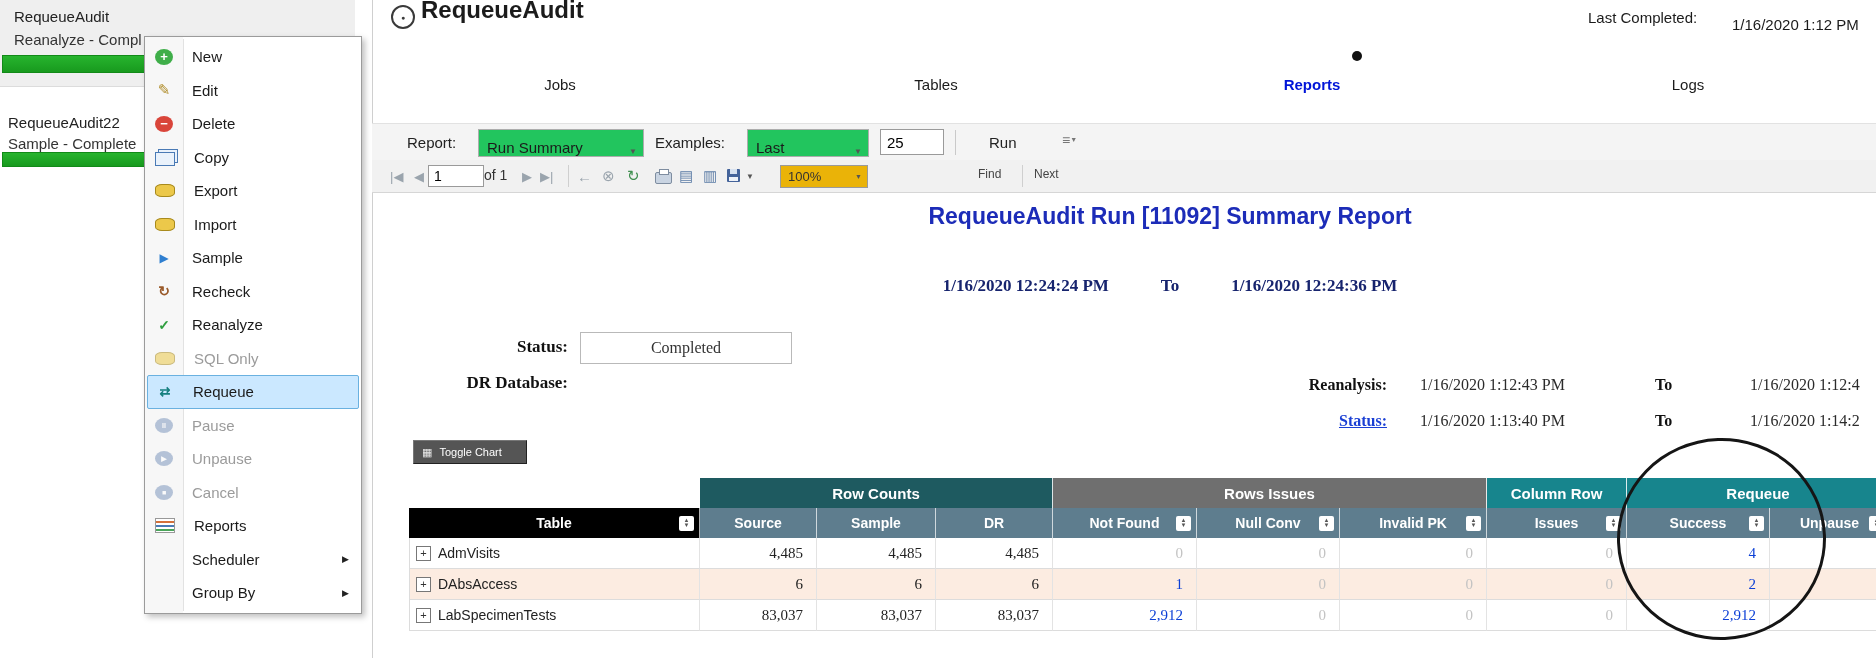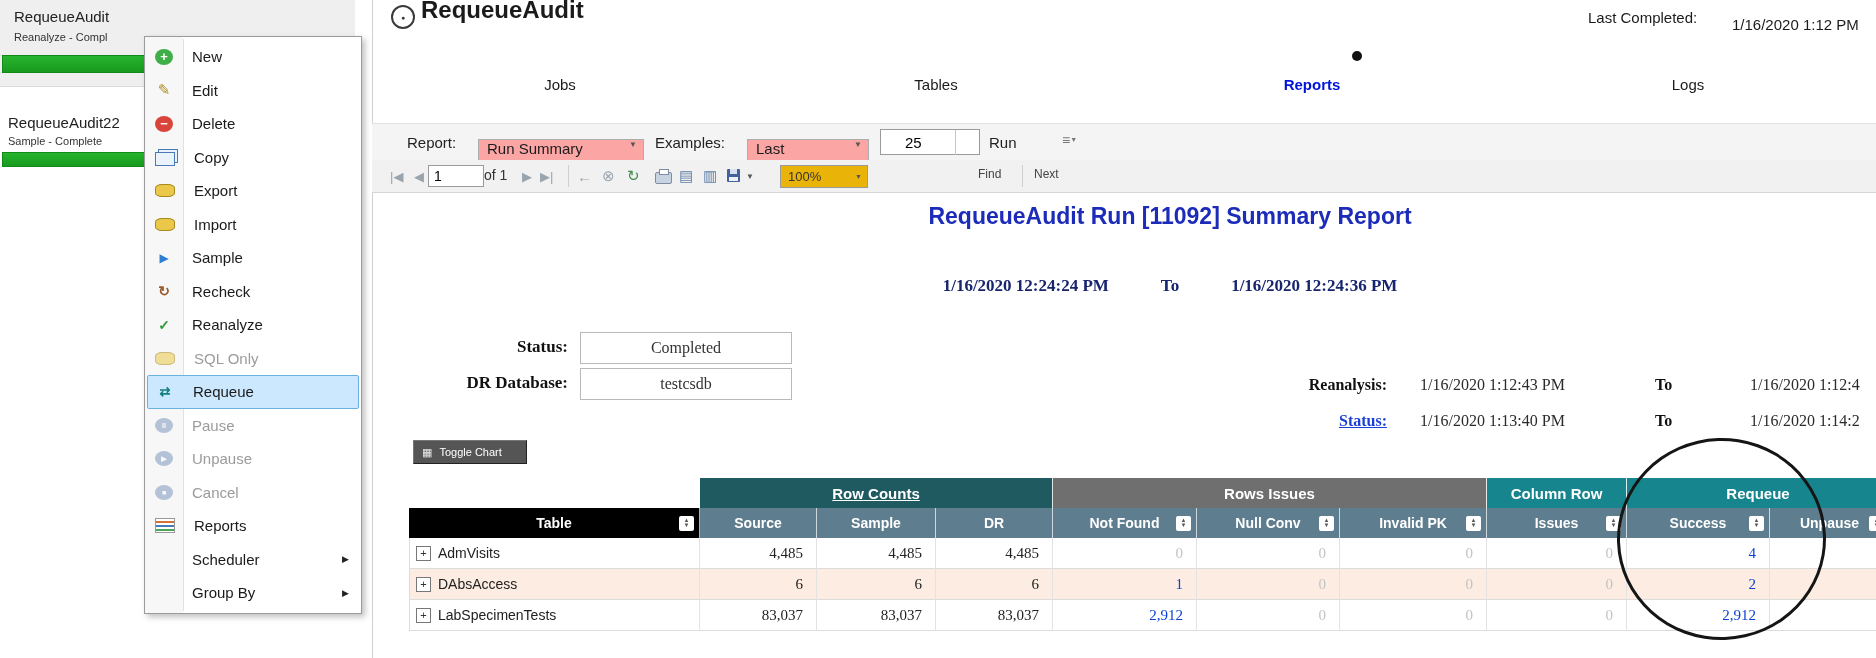--- a/index.html
+++ b/index.html
@@ -6,21 +6,21 @@
   .screen{position:relative;width:1876px;height:658px;overflow:hidden;background:#fff;
           font-family:"Liberation Sans",sans-serif;color:#1b1b1b;}
 
   
   .sidebar{position:absolute;left:0;top:0;width:371px;height:658px;background:#fff;}
   .job-card{position:absolute;left:0;width:355px;}
   .job1{top:0;height:86px;background:#efefef;border-bottom:1px solid #dcdcdc;}
   .job2{top:104px;height:66px;background:#fff;}
   .job-title{position:absolute;left:14px;top:8px;font-size:15px;color:#222;}
   .job2 .job-title{left:8px;top:10px;}
-  .job-sub{position:absolute;left:14px;top:31px;font-size:11px;color:#333;}
+  .job-sub{position:absolute;left:14px;top:31px;font-size:15px;color:#333;}
   .job2 .job-sub{left:8px;top:31px;}
   .job-bar{position:absolute;left:2px;width:350px;height:16px;
            background:linear-gradient(#27b42e,#189a1e);border:1px solid #128a18;}
   .job1 .job-bar{top:55px;}
   .job2 .job-bar{top:48px;height:13px;}
 
   
   .context-menu{position:absolute;left:144px;top:36px;width:216px;z-index:50;
     background:linear-gradient(to right,#f7f7f7 38px,#fff 38px);
     border:1px solid #9b9b9b;box-shadow:3px 3px 6px rgba(0,0,0,.25);padding:3px 0;}
@@ -57,24 +57,24 @@
   .last-completed-value{position:absolute;left:1732px;top:16px;font-size:15px;}
 
   .tabs{position:absolute;left:372px;top:66px;width:1504px;height:36px;display:flex;}
   .tab{flex:1;display:flex;align-items:center;justify-content:center;font-size:15px;color:#1b1b1b;cursor:default;}
   .tab.active{color:#0014d8;font-weight:bold;}
   .cursor-dot{position:absolute;left:1352px;top:51px;width:10px;height:10px;background:#111;border-radius:50%;z-index:6;}
 
   
   .toolbar1{position:absolute;left:372px;top:123px;width:1504px;height:37px;background:#f4f4f4;border-top:1px solid #e2e2e2;}
   .tb-label{position:absolute;top:10px;font-size:15px;color:#222;}
-  .combo{position:absolute;top:15px;height:26px;background:#fca5a5;border:1px solid #adadad;display:flex;align-items:flex-start;font-size:15px;}
+  .combo{position:absolute;top:5px;height:26px;background:#22c55e;border:1px solid #adadad;display:flex;align-items:flex-end;font-size:15px;}
   .combo .cval{margin-left:8px;flex:1;}
   .combo .carr{font-size:8px;color:#555;margin-right:6px;}
-  .tb-input{position:absolute;top:5px;height:24px;border:1px solid #9a9a9a;font-size:15px;padding:0 24px;
+  .tb-input{position:absolute;top:5px;height:24px;border:1px solid #9a9a9a;font-size:15px;padding:0 6px;
             font-family:"Liberation Sans",sans-serif;background:#fff;}
   .tb-sep{position:absolute;top:6px;width:1px;height:25px;background:#c9c9c9;}
   .run-btn{position:absolute;top:5px;height:26px;background:transparent;border:none;font-size:15px;color:#222;padding:0 14px;
            font-family:"Liberation Sans",sans-serif;}
   .overflow-ic{position:absolute;top:8px;font-size:14px;color:#777;}
   .overflow-ic i{font-style:normal;font-size:7px;vertical-align:3px;}
 
   
   .toolbar2{position:absolute;left:372px;top:160px;width:1504px;height:32px;background:#f1f1f1;border-bottom:1px solid #d6d6d6;}
   .vic{position:absolute;top:0;height:32px;display:flex;align-items:center;font-size:13px;color:#9aa4ad;}
@@ -226,23 +226,20 @@
   <div class="rep-title">RequeueAudit Run [11092] Summary Report</div>
   <div class="run-range">
     <span>1/16/2020 12:24:24 PM</span><span>To</span><span>1/16/2020 12:24:36 PM</span>
   </div>
 
   <span class="meta-label" style="top:337px">Status:</span>
   <div class="meta-box" style="top:332px">
       <span>Completed</span>
     </div>
   <span class="meta-label" style="top:373px">DR Database:</span>
-  <div class="meta-box" style="top:368px">
-      <span>testcsdb</span>
-    </div>
 
   <div class="meta-right" style="top:376px">
     <span class="mr-label">Reanalysis:</span>
     <span class="mr-date">1/16/2020 1:12:43 PM</span>
     <span class="mr-to">To</span>
     <span class="mr-date">1/16/2020 1:12:4</span>
   </div>
   <div class="meta-right" style="top:412px">
     <span class="mr-label link">Status:</span>
     <span class="mr-date">1/16/2020 1:13:40 PM</span>
@@ -250,21 +247,21 @@
     <span class="mr-date">1/16/2020 1:14:2</span>
   </div>
 
   <button class="toggle-chart">
     <span class="tc-ic">▦</span>
     <span>Toggle Chart</span>
   </button>
 
   <div class="rtable" id="gtable">
       <div class="gcell gempty" style="grid-column: span 1;"></div>
-      <div class="gcell" style="grid-column: span 3; background: rgb(30, 90, 96); text-decoration: underline;">Row Counts</div>
+      <div class="gcell" style="grid-column: span 3; background: rgb(30, 90, 96);">Row Counts</div>
       <div class="gcell" style="grid-column: span 3; background: rgb(111, 111, 111);">Rows Issues</div>
       <div class="gcell" style="grid-column: span 1; background: rgb(23, 133, 141);">Column Row</div>
       <div class="gcell" style="grid-column: span 2; background: rgb(23, 133, 141);">Requeue</div>
       <div class="hcell htable">
         <span class="hlabel">Table</span>
         <span class="sortbox">
           <i>▲</i>
           <i>▼</i>
         </span>
       </div>

